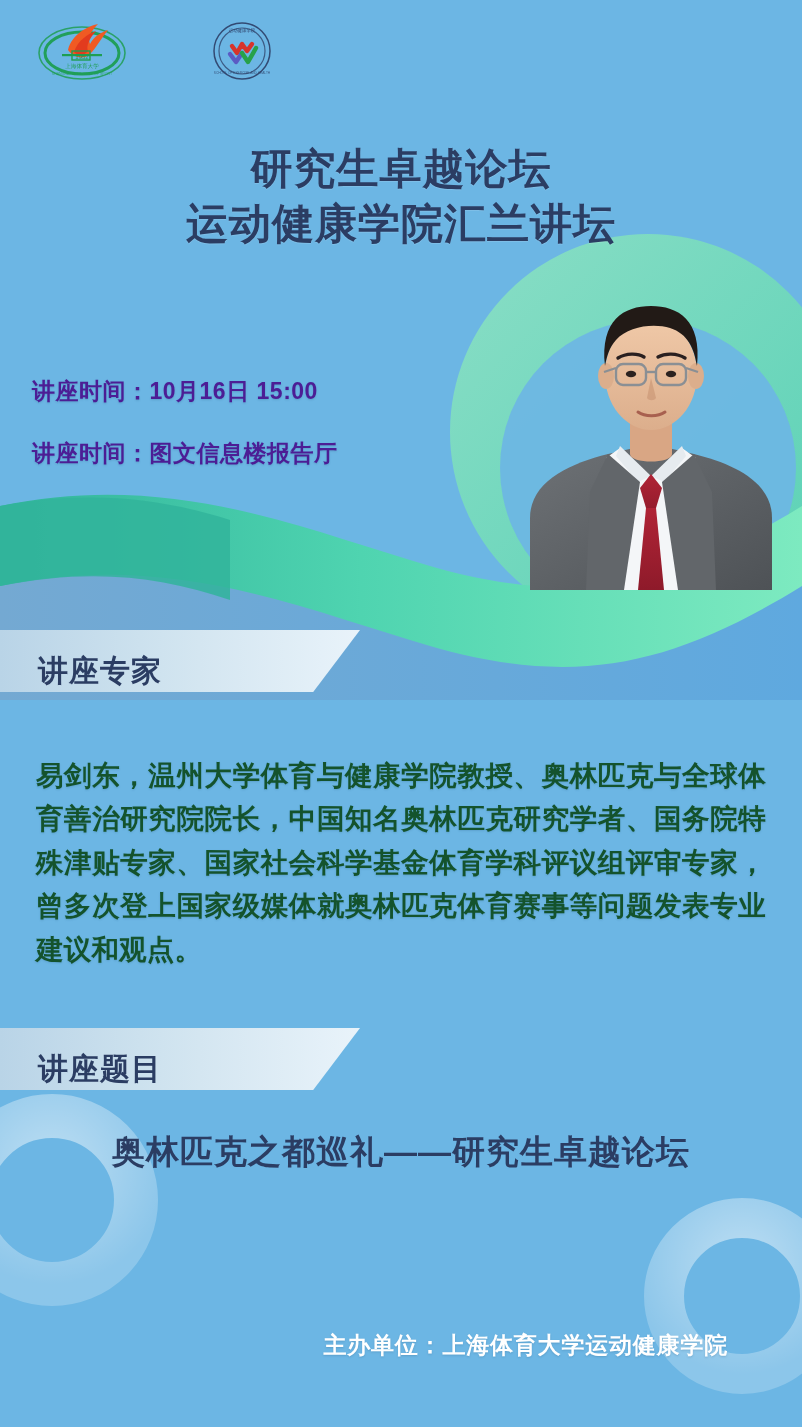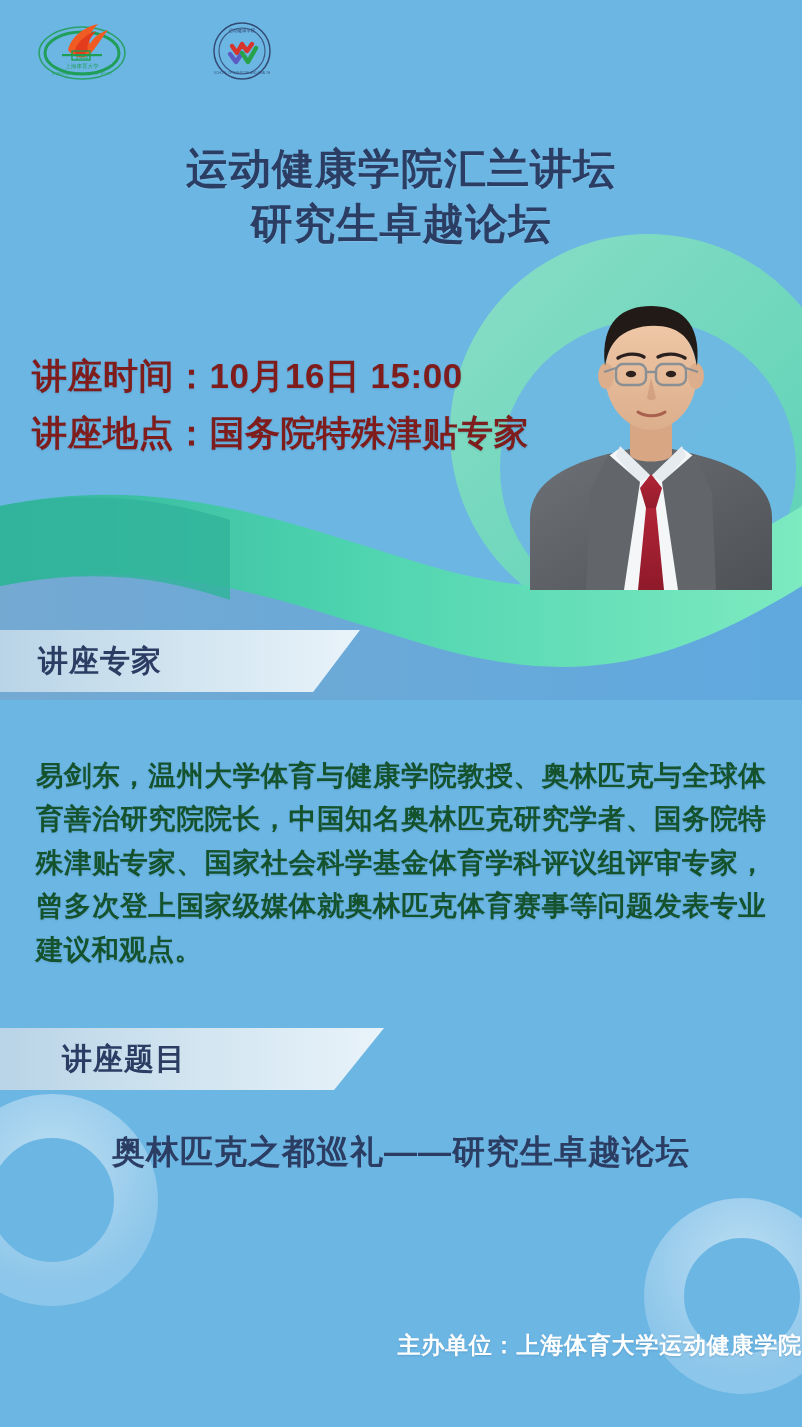--- a/index.html
+++ b/index.html
@@ -57,26 +57,27 @@
   }
 
   
   .info-block {
     position: absolute;
     top: 348px;
     left: 32px;
     z-index: 6;
   }
   .info-line {
-    color: #7f1d1d;
-    font-size: 35px;
+    color: #4c1d95;
+    font-size: 23px;
     font-weight: bold;
     line-height: 1.62;
     letter-spacing: 0.5px;
     text-shadow: 0 1px 2px rgba(40,90,130,0.25);
+    margin-top: 25px;
   }
 
   
   .portrait-wrap {
     position: absolute;
     left: 520px;
     top: 268px;
     width: 262px;
     height: 322px;
     z-index: 5;
@@ -85,32 +86,32 @@
 
   
   .banner {
     position: absolute;
     left: 0;
     height: 62px;
     width: 360px;
     background: linear-gradient(90deg, #B9D4E7 0%, #CFE3EF 45%, #E9F3FA 100%);
     clip-path: polygon(0 0, 100% 0, 87% 100%, 0 100%);
     display: flex;
-    align-items: center;
+    align-items: flex-end;
     z-index: 6;
   }
   .banner-label {
     color: #2B3D63;
     font-size: 30px;
     font-weight: bold;
     margin-left: 38px;
     letter-spacing: 1px;
   }
   #banner-expert { top: 630px; }
-  #banner-topic  { top: 1028px; padding-left: 24px; }
+  #banner-topic  { top: 1028px; }
 
   
   .bio {
     position: absolute;
     top: 754px;
     left: 36px;
     width: 730px;
     color: #14532d;
     font-size: 27.5px;
     font-weight: bold;
@@ -134,20 +135,21 @@
     letter-spacing: 1px;
     z-index: 6;
   }
 
   
   .footer {
     position: absolute;
     top: 1330px;
     left: 0;
     width: 802px;
+    padding-right: 74px;
     box-sizing: border-box;
     text-align: right;
     color: #ffffff;
     font-size: 23px;
     font-weight: bold;
     letter-spacing: 0.8px;
     text-shadow: 0 1px 2px rgba(40,90,130,0.25);
     z-index: 6;
   }
 </style>
@@ -222,27 +224,27 @@
         <path d="M24,34 L30,42 L36,33" fill="none" stroke="#5B5BC4" stroke-width="4.4" stroke-linejoin="round" stroke-linecap="round"></path>
         <path d="M36,33 L42,42 L50,28" fill="none" stroke="#27A14A" stroke-width="4.4" stroke-linejoin="round" stroke-linecap="round"></path>
         <text x="36" y="12" font-size="4.4" fill="#2C3E66" text-anchor="middle" font-family="'Liberation Sans', sans-serif">运动健康学院</text>
         <text x="36" y="54" font-size="3.2" fill="#2C3E66" text-anchor="middle" opacity="0.8" font-family="'Liberation Sans', sans-serif">SCHOOL OF EXERCISE AND HEALTH</text>
       </svg>
     </div>
 
   </div>
 
   <div class="title-block">
+    <div class="title-line">研究生卓越论坛</div>
     <div class="title-line">运动健康学院汇兰讲坛</div>
-    <div class="title-line">研究生卓越论坛</div>
   </div>
 
   <div class="info-block">
     <div class="info-line">讲座时间：10月16日 15:00</div>
-    <div class="info-line">讲座地点：国务院特殊津贴专家</div>
+    <div class="info-line">讲座时间：图文信息楼报告厅</div>
   </div>
 
   <div class="portrait-wrap">
     <svg width="262" height="322" viewBox="0 0 262 322">
       <defs>
         <linearGradient id="suitGrad" x1="0" y1="0" x2="1" y2="1">
           <stop offset="0%" stop-color="#6E7276"></stop>
           <stop offset="100%" stop-color="#4E5256"></stop>
         </linearGradient>
         <linearGradient id="skinGrad" x1="0" y1="0" x2="0" y2="1">

